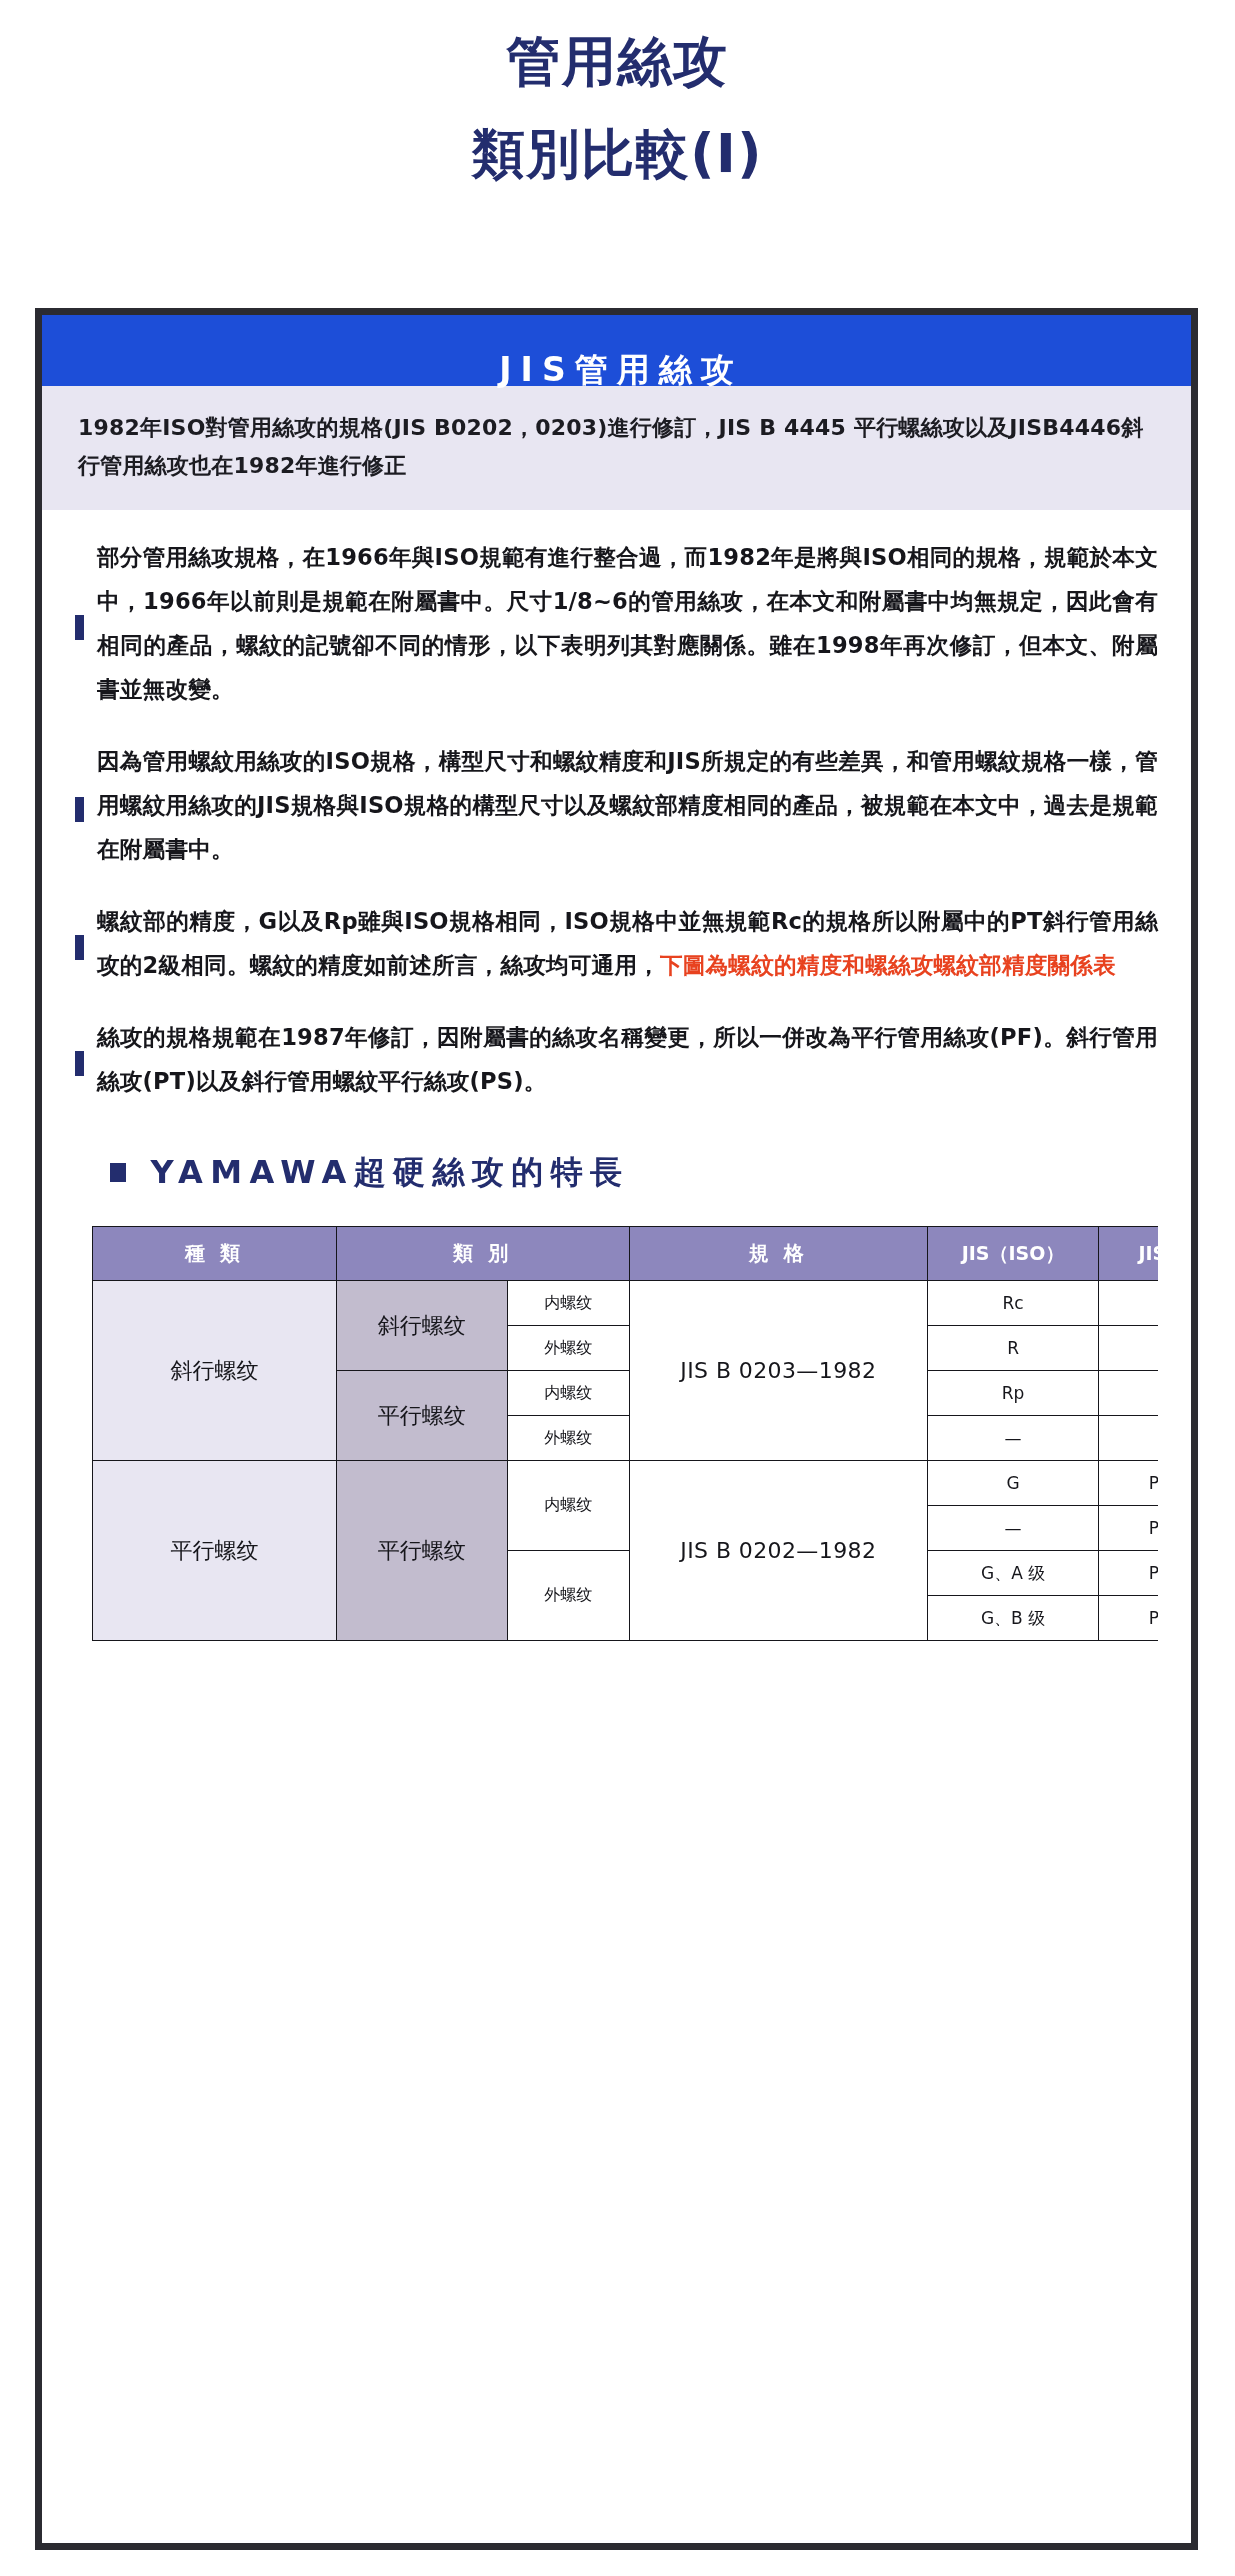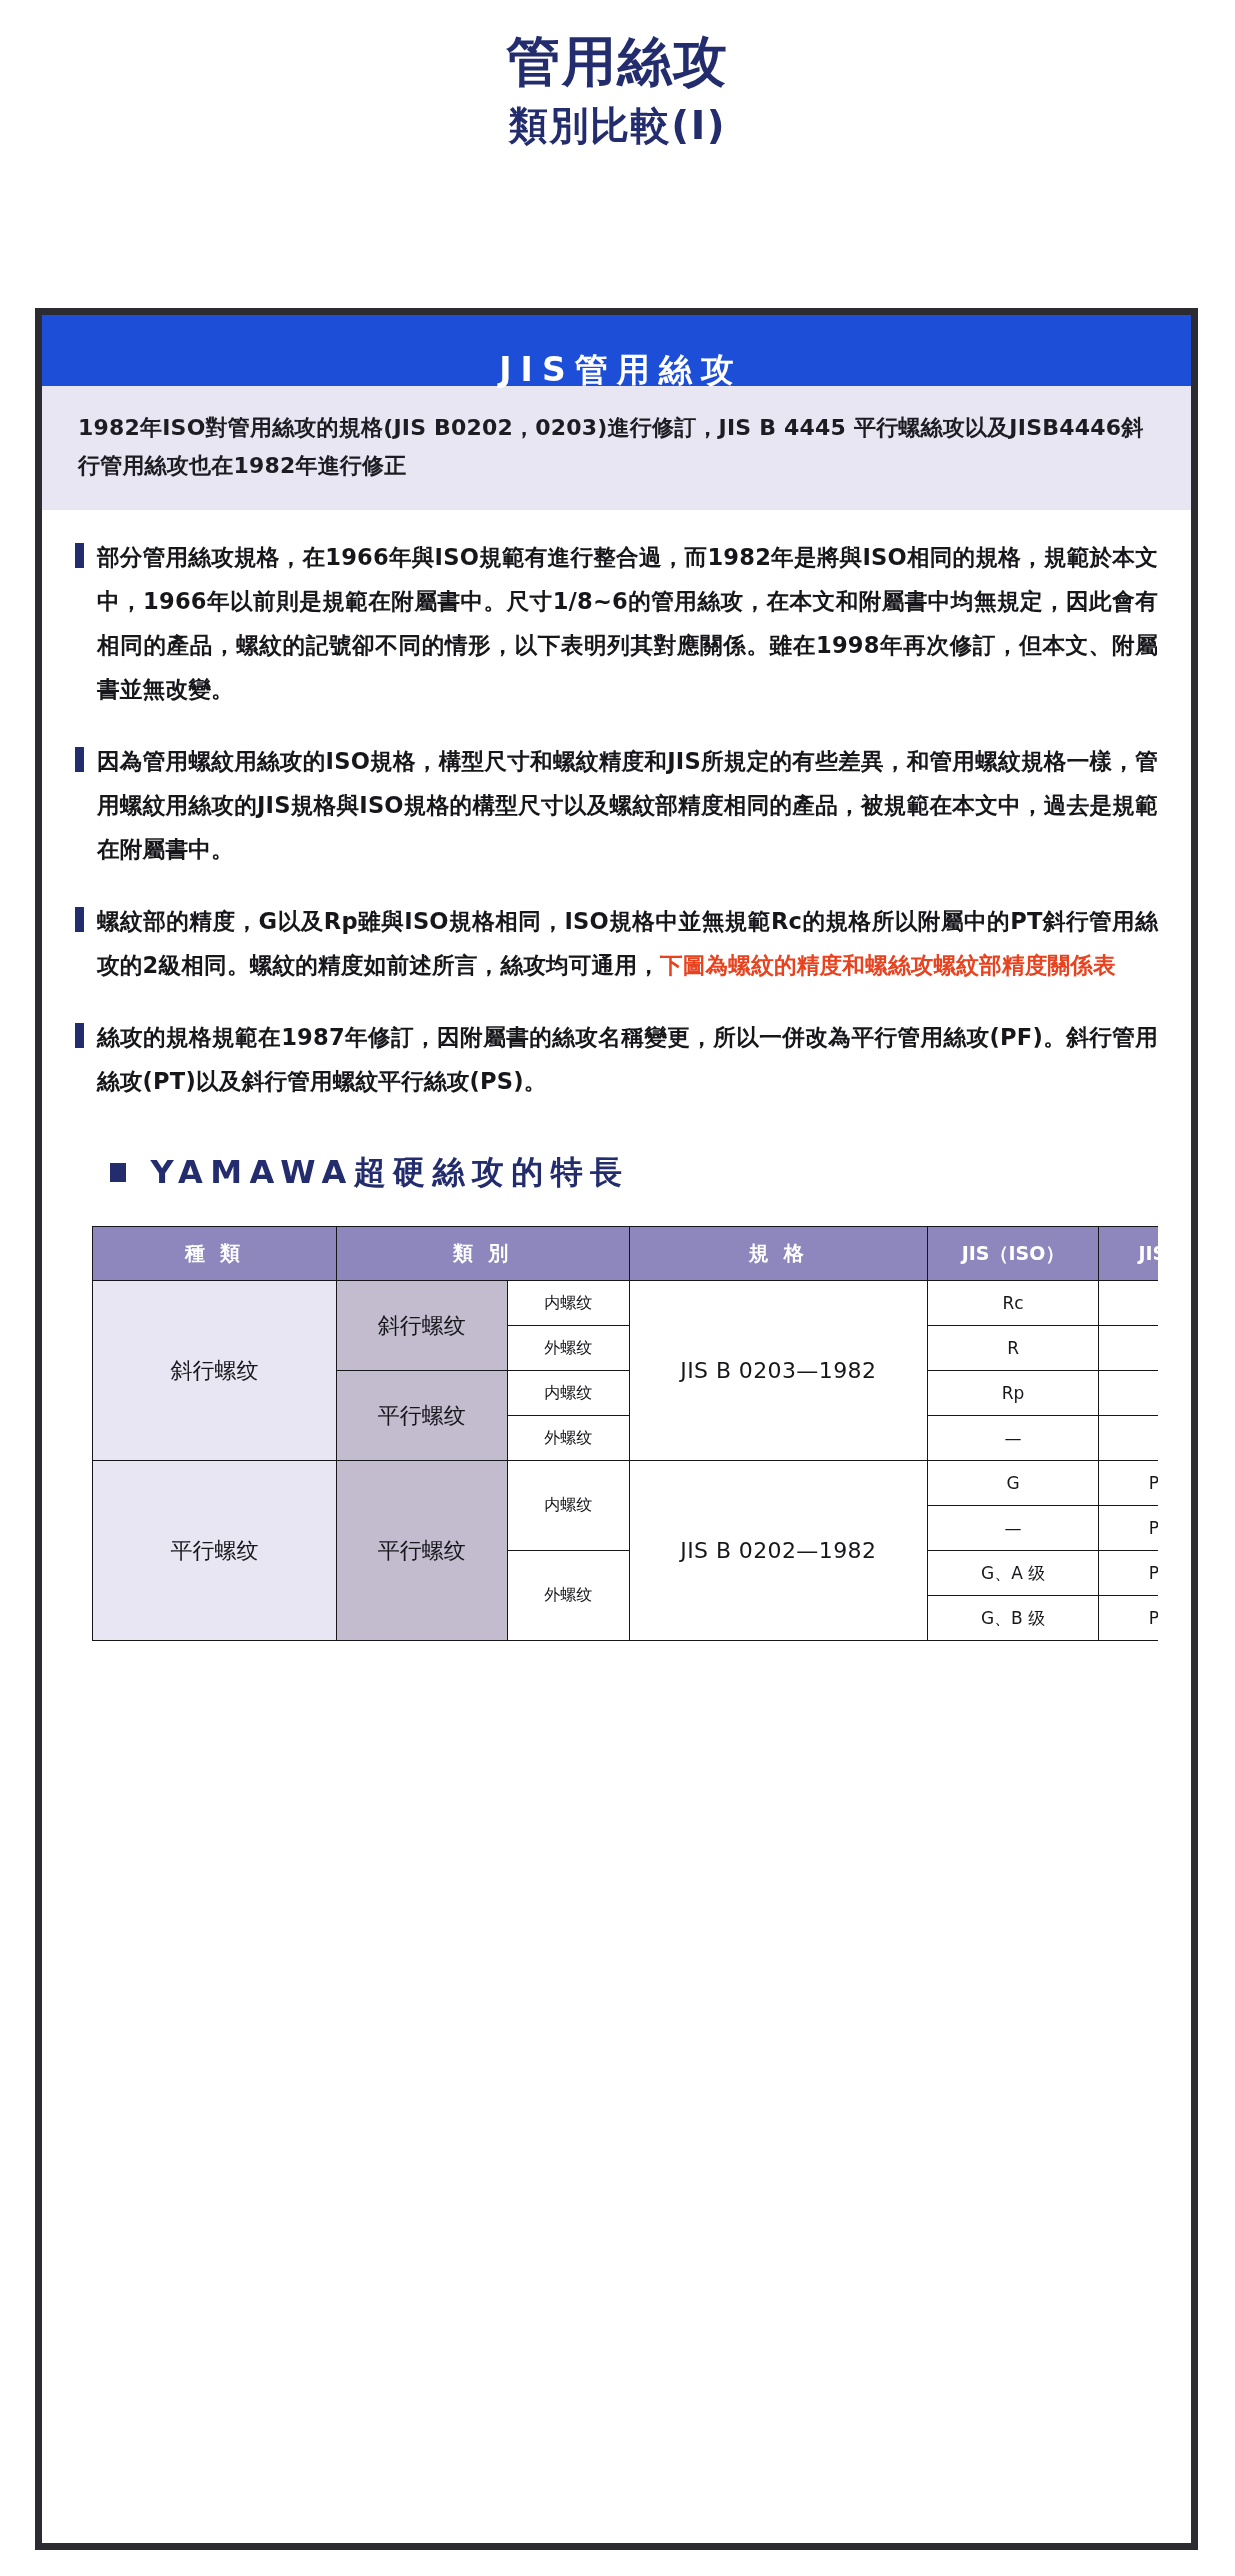--- a/index.html
+++ b/index.html
@@ -15,21 +15,21 @@
   .title-block{
     position:absolute; left:0; top:30px; width:1235px;
     text-align:center;
     color:#232d6e;
     font-weight:bold;
     font-size:54px;
     line-height:64px;
     letter-spacing:1.6px;
   }
   .title-line{display:block;}
-  .title-line2{font-size:39px;}
+  .title-line2{font-size:53px;margin-top:28px;}
 
   
   .panel{
     position:absolute;
     left:35px; top:308px;
     width:1163px; height:2242px;
     border:7.4px solid #2b2b31;
     box-sizing:border-box;
     background:#ffffff;
   }
@@ -59,21 +59,21 @@
   }
   .intro p{margin:0;}
 
   .body-area{
     background:#ffffff;
     padding:25px 33px 0 33px;
   }
 
   .bullet-item{
     display:flex;
-    align-items:flex-start;
+    align-items:center;
     margin-bottom:28px;
   }
   .bullet-mark{
     flex:0 0 auto;
     width:9px; height:25px;
     background:#232d6e;
     margin-top:8.2px;
     margin-right:13px;
   }
   .bullet-text{

